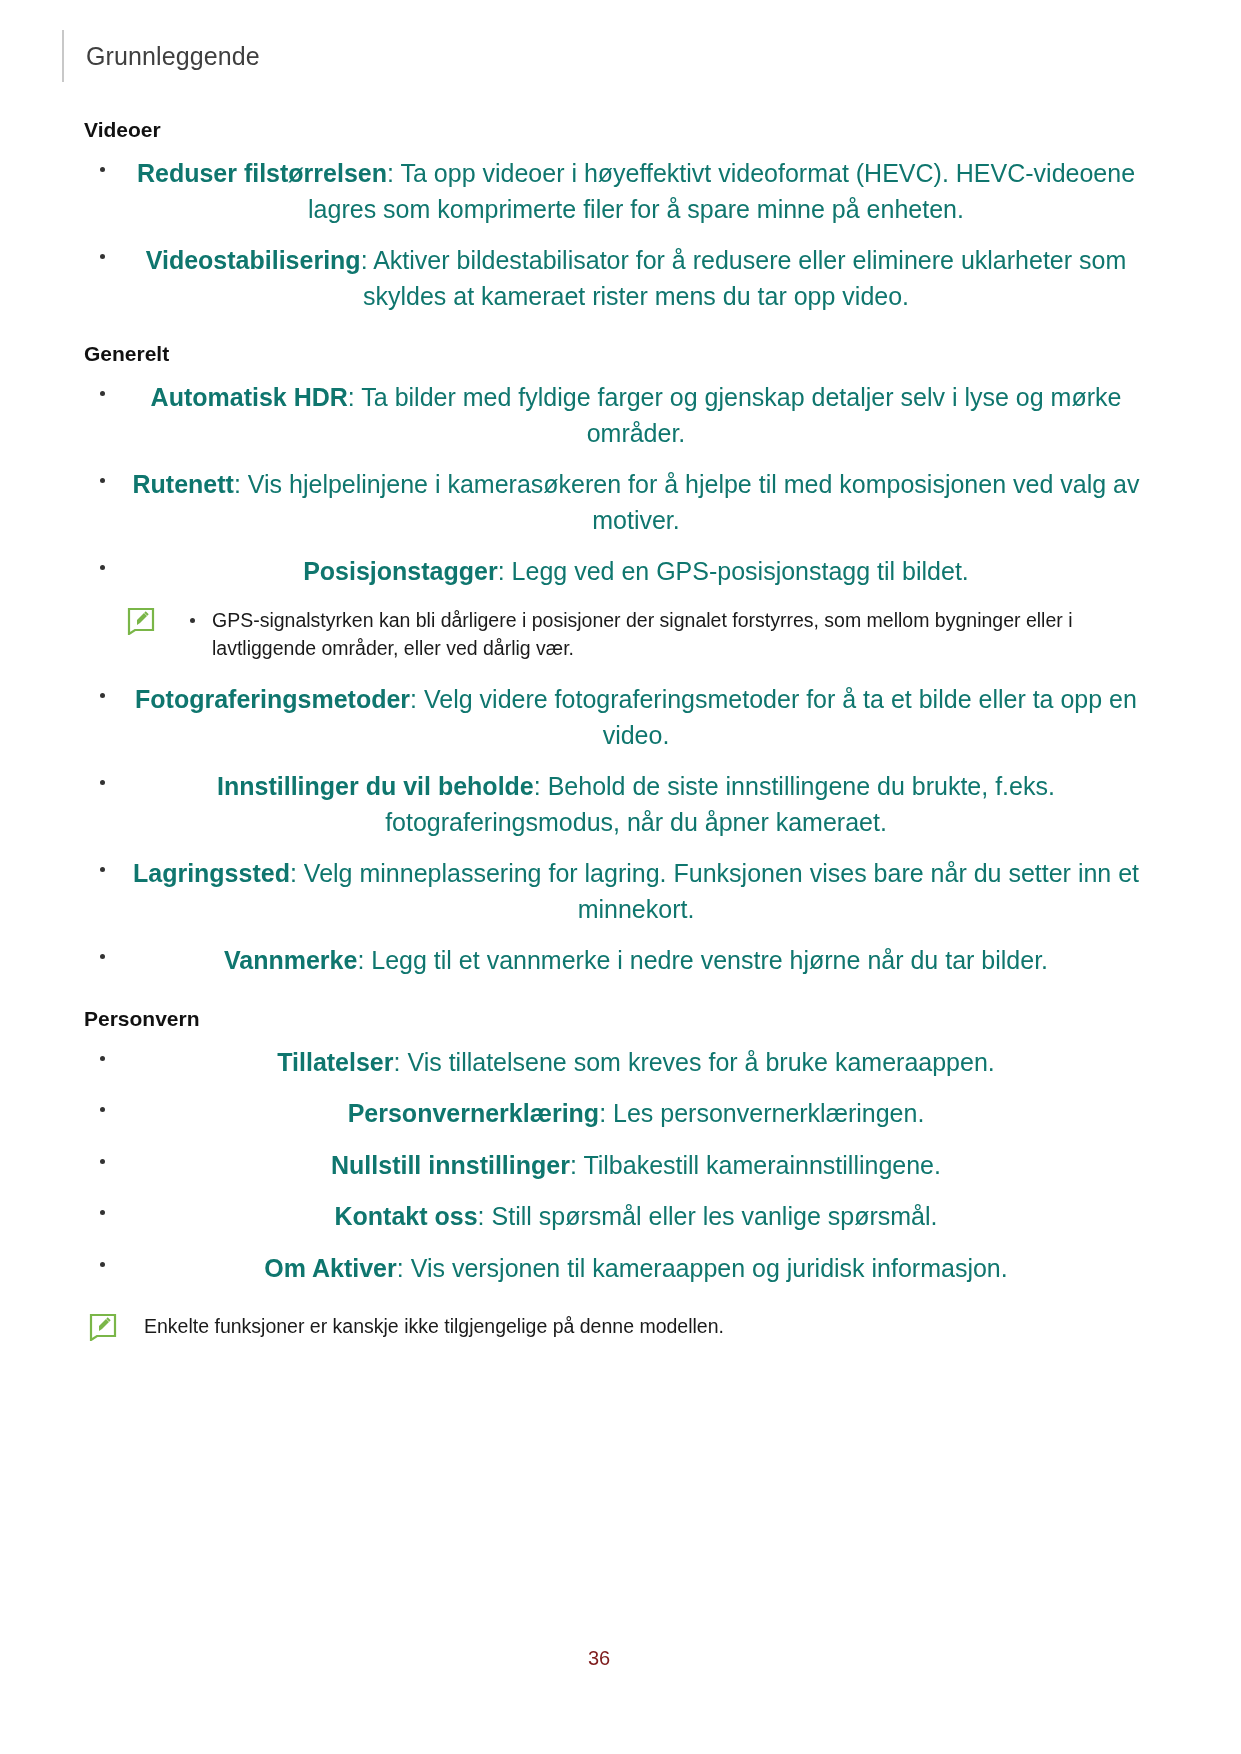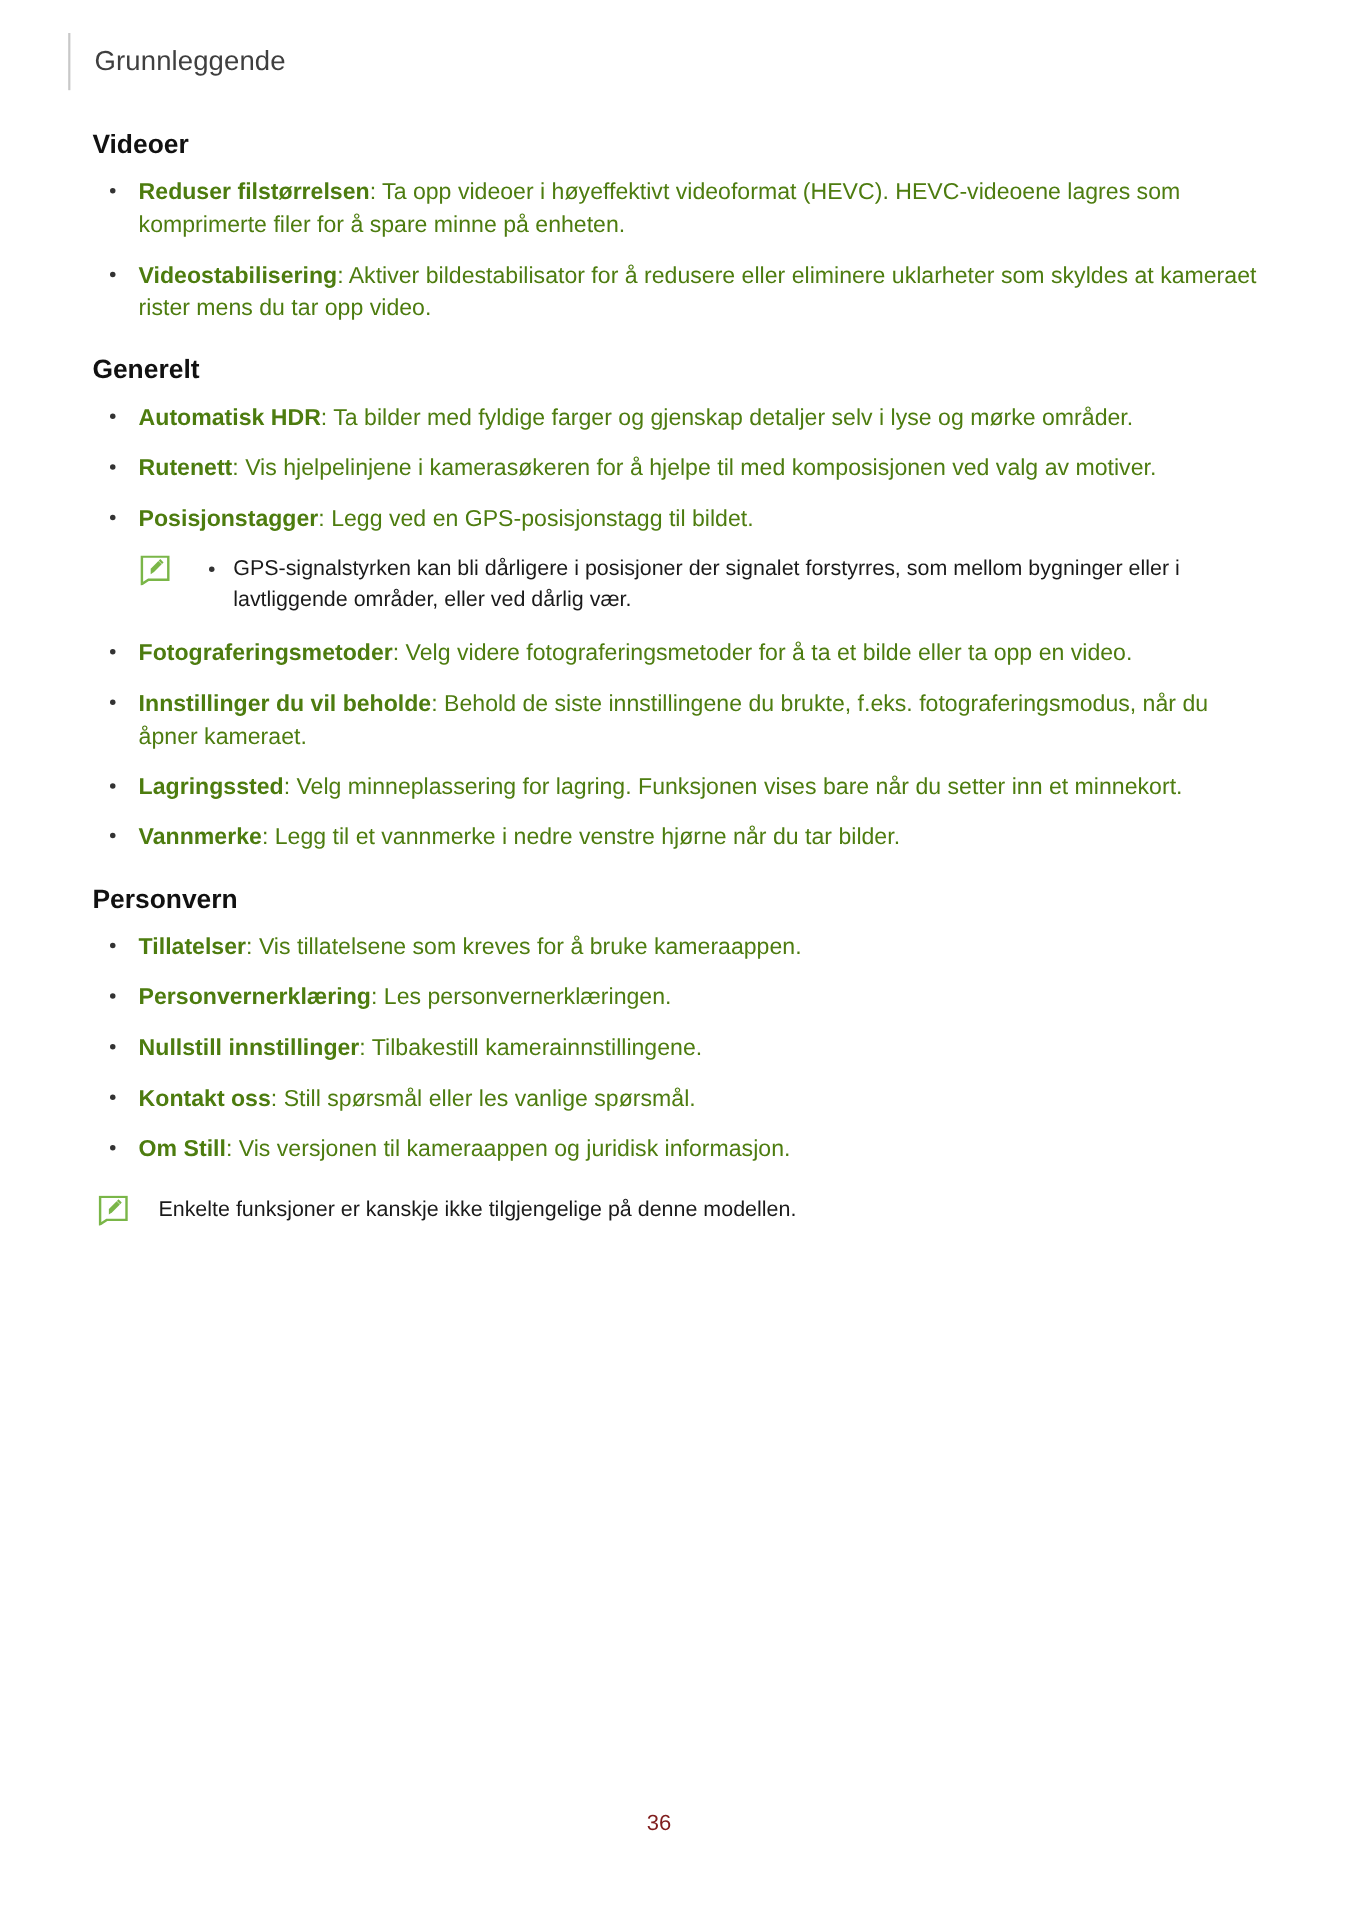--- a/index.html
+++ b/index.html
@@ -39,39 +39,40 @@
     letter-spacing: 0.1px;
     font-weight: 400;
   }
   .content {
     position: absolute;
     top: 118px;
     left: 84px;
     width: 1062px;
   }
   .sec-title {
-    font-size: 24px;
+    font-size: 21px;
     font-weight: bold;
     color: #111;
     margin: 0 0 14px 0;
   }
   .sec-title.spaced { margin-top: 28px; }
 
   ul.bullets {
     list-style: none;
     margin: 0;
     padding: 0;
   }
   ul.bullets > li {
     position: relative;
     padding-left: 42px;
     margin-bottom: 16px;
-    font-size: 21px;
+    font-size: 25px;
     line-height: 1.42;
-    color: #4d7c0f;
+    color: #0f766e;
+    text-align: center;
   }
   ul.bullets > li::before {
     content: "";
     position: absolute;
     left: 16px;
     top: 11px;
     width: 5px;
     height: 5px;
     border-radius: 50%;
     background: #333;
@@ -225,21 +226,21 @@
       <li>
         <b>Personvernerklæring</b><span>: </span><span>Les personvernerklæringen.</span>
       </li>
       <li>
         <b>Nullstill innstillinger</b><span>: </span><span>Tilbakestill kamerainnstillingene.</span>
       </li>
       <li>
         <b>Kontakt oss</b><span>: </span><span>Still spørsmål eller les vanlige spørsmål.</span>
       </li>
       <li>
-        <b>Om Still</b><span>: </span><span>Vis versjonen til kameraappen og juridisk informasjon.</span>
+        <b>Om Aktiver</b><span>: </span><span>Vis versjonen til kameraappen og juridisk informasjon.</span>
       </li>
     </ul>
 
     <div class="note-final">
       <span class="icon">
         <svg width="30" height="27" viewBox="0 0 30 27" xmlns="http://www.w3.org/2000/svg">
           <path d="M3 1 H27 V22 H9 L3 26 Z" fill="none" stroke="#7ab648" stroke-width="2.2"></path>
           <path d="M11 17 L11 12 L18 5 L21 8 L14 15 Z" fill="#7ab648"></path>
           <path d="M19 4 L22 7" stroke="#7ab648" stroke-width="2"></path>
         </svg>

